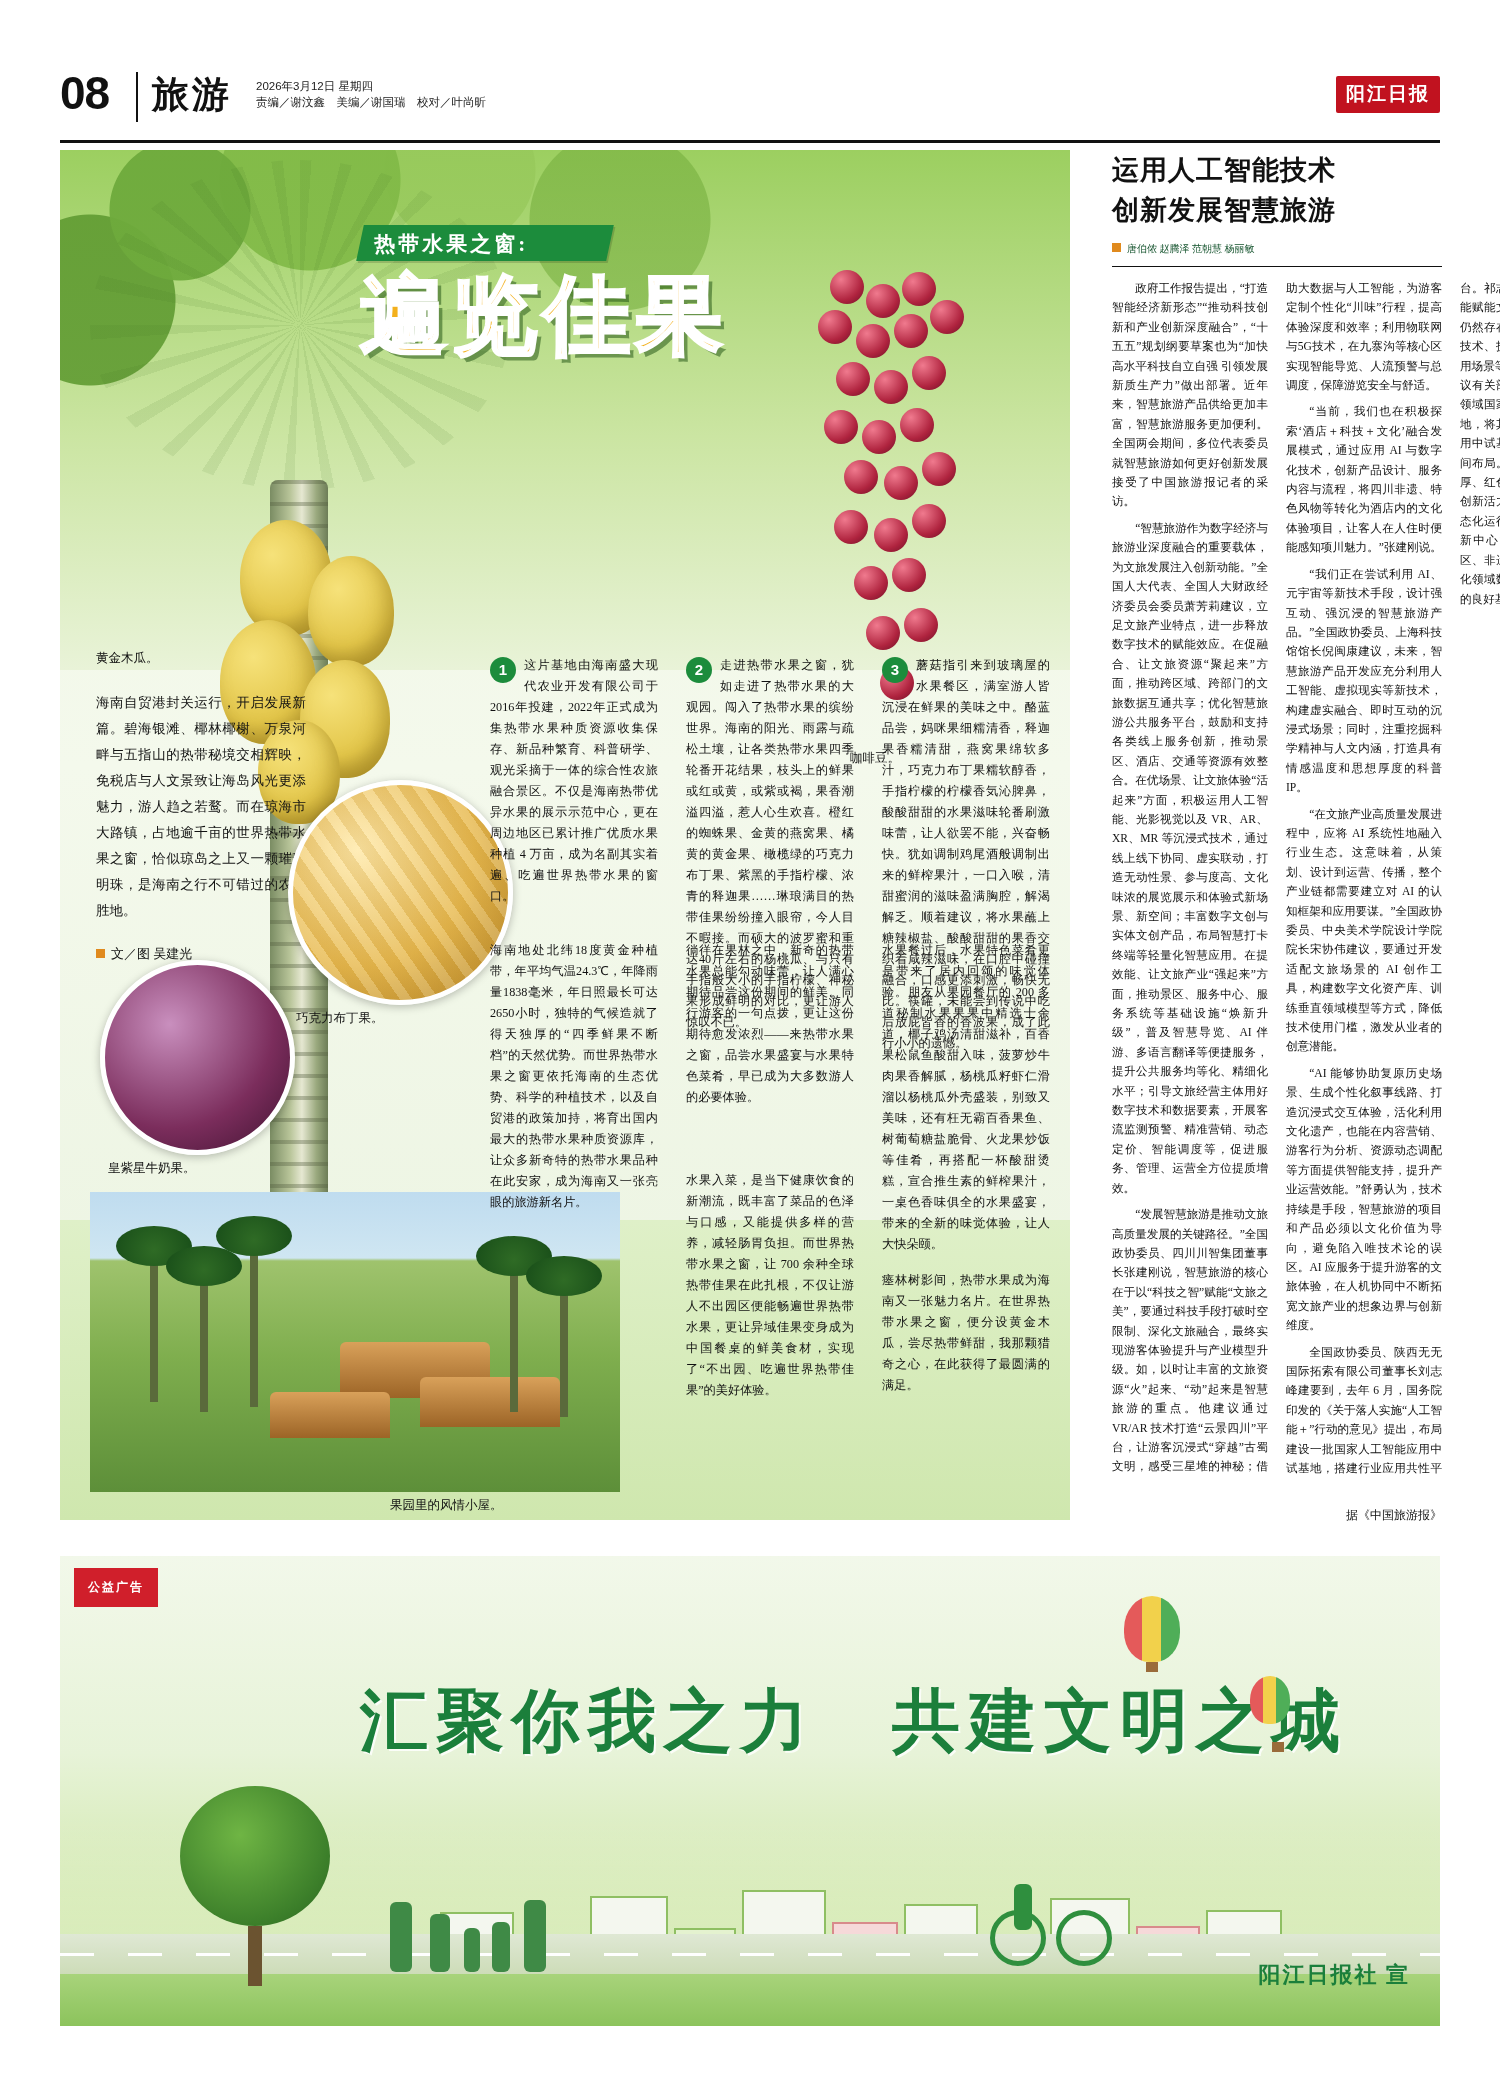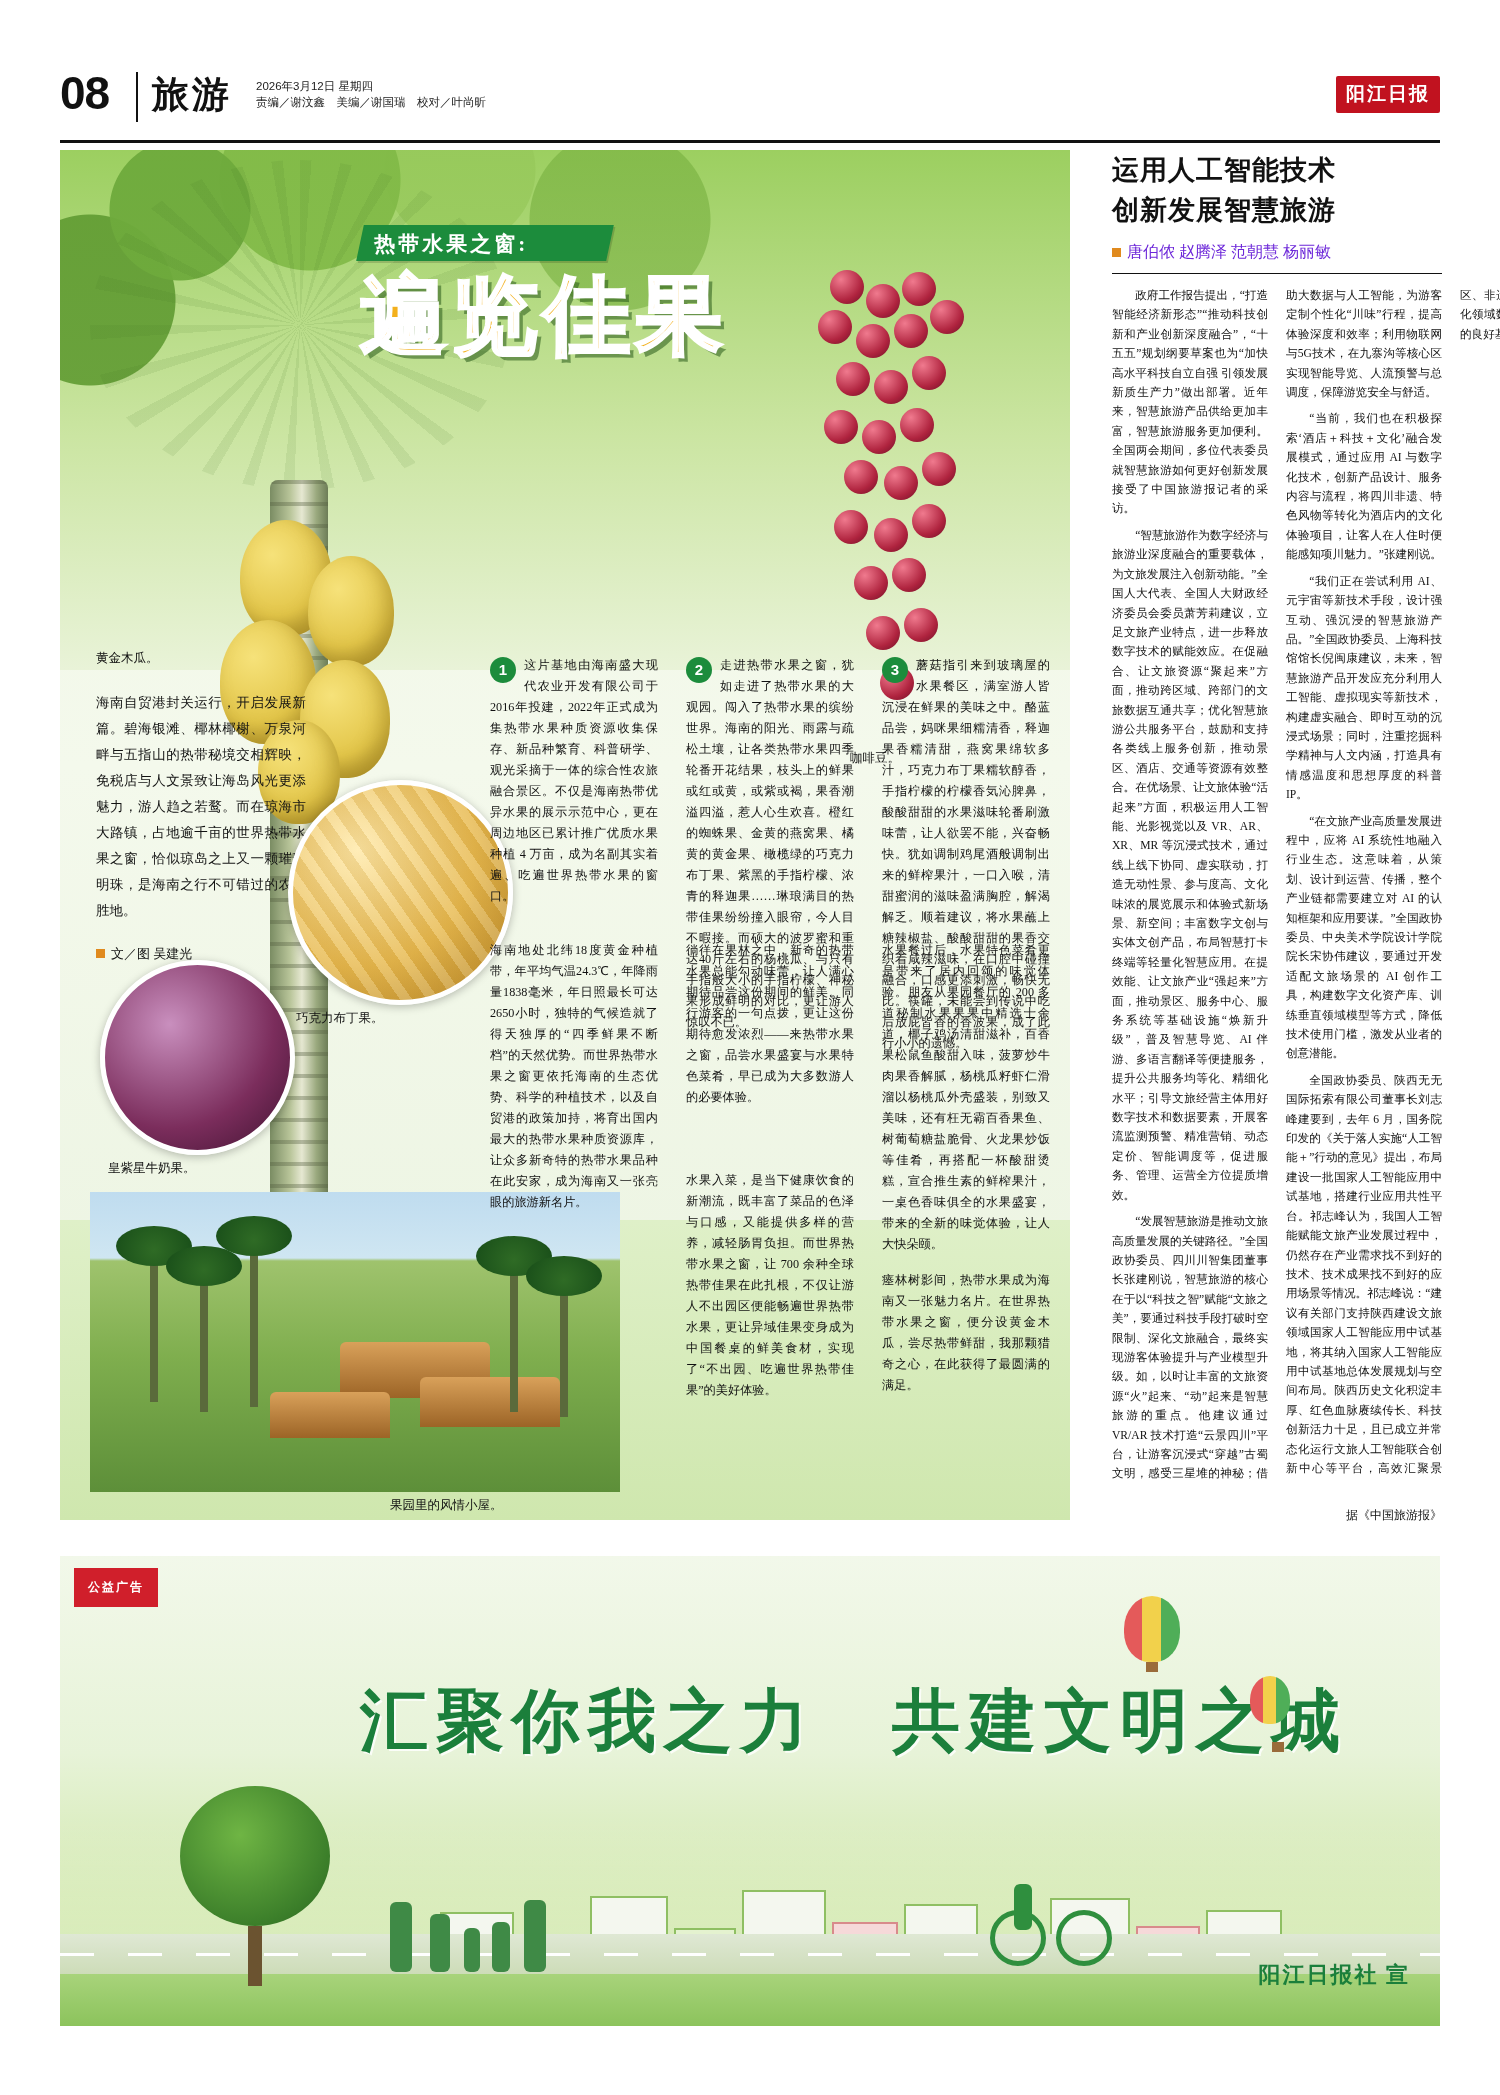--- a/index.html
+++ b/index.html
@@ -198,21 +198,21 @@
 
   
   .rightcol{
     position:absolute;left:1112px;top:150px;width:330px;height:1370px;
   }
   .rtitle{
     font-size:27px;font-weight:bold;line-height:40px;letter-spacing:1px;color:#111;
     font-family:"Liberation Serif",serif;
   }
   .rbyline{
-    margin-top:12px;font-size:16px;color:#6d28d9;
+    margin-top:12px;font-size:10px;color:#14532d;
   }
   .rbyline .sq{display:inline-block;width:9px;height:9px;background:#e08a1e;margin-right:6px;}
   .rule{height:1px;background:#111;margin:10px 0 12px 0;}
   .rbody{
     column-count:2;column-gap:18px;
     font-size:11.6px;line-height:19.4px;text-align:justify;color:#111;
     height:1210px;
   }
   .rbody p{margin:0 0 7px 0;text-indent:2em;}
   .rsource{
@@ -408,20 +408,21 @@
       <span class="sq"></span><span>唐伯侬 赵腾泽 范朝慧 杨丽敏</span>
     </div>
     <div class="rule"></div>
     <div class="rbody">
       <p>政府工作报告提出，“打造智能经济新形态”“推动科技创新和产业创新深度融合”，“十五五”规划纲要草案也为“加快高水平科技自立自强 引领发展新质生产力”做出部署。近年来，智慧旅游产品供给更加丰富，智慧旅游服务更加便利。全国两会期间，多位代表委员就智慧旅游如何更好创新发展接受了中国旅游报记者的采访。</p>
       <p>“智慧旅游作为数字经济与旅游业深度融合的重要载体，为文旅发展注入创新动能。”全国人大代表、全国人大财政经济委员会委员萧芳莉建议，立足文旅产业特点，进一步释放数字技术的赋能效应。在促融合、让文旅资源“聚起来”方面，推动跨区域、跨部门的文旅数据互通共享；优化智慧旅游公共服务平台，鼓励和支持各类线上服务创新，推动景区、酒店、交通等资源有效整合。在优场景、让文旅体验“活起来”方面，积极运用人工智能、光影视觉以及 VR、AR、XR、MR 等沉浸式技术，通过线上线下协同、虚实联动，打造无动性景、参与度高、文化味浓的展览展示和体验式新场景、新空间；丰富数字文创与实体文创产品，布局智慧打卡终端等轻量化智慧应用。在提效能、让文旅产业“强起来”方面，推动景区、服务中心、服务系统等基础设施“焕新升级”，普及智慧导览、AI 伴游、多语言翻译等便捷服务，提升公共服务均等化、精细化水平；引导文旅经营主体用好数字技术和数据要素，开展客流监测预警、精准营销、动态定价、智能调度等，促进服务、管理、运营全方位提质增效。</p>
       <p>“发展智慧旅游是推动文旅高质量发展的关键路径。”全国政协委员、四川川智集团董事长张建刚说，智慧旅游的核心在于以“科技之智”赋能“文旅之美”，要通过科技手段打破时空限制、深化文旅融合，最终实现游客体验提升与产业模型升级。如，以时让丰富的文旅资源“火”起来、“动”起来是智慧旅游的重点。他建议通过 VR/AR 技术打造“云景四川”平台，让游客沉浸式“穿越”古蜀文明，感受三星堆的神秘；借助大数据与人工智能，为游客定制个性化“川味”行程，提高体验深度和效率；利用物联网与5G技术，在九寨沟等核心区实现智能导览、人流预警与总调度，保障游览安全与舒适。</p>
       <p>“当前，我们也在积极探索‘酒店＋科技＋文化’融合发展模式，通过应用 AI 与数字化技术，创新产品设计、服务内容与流程，将四川非遗、特色风物等转化为酒店内的文化体验项目，让客人在人住时便能感知项川魅力。”张建刚说。</p>
       <p>“我们正在尝试利用 AI、元宇宙等新技术手段，设计强互动、强沉浸的智慧旅游产品。”全国政协委员、上海科技馆馆长倪闽康建议，未来，智慧旅游产品开发应充分利用人工智能、虚拟现实等新技术，构建虚实融合、即时互动的沉浸式场景；同时，注重挖掘科学精神与人文内涵，打造具有情感温度和思想厚度的科普 IP。</p>
       <p>“在文旅产业高质量发展进程中，应将 AI 系统性地融入行业生态。这意味着，从策划、设计到运营、传播，整个产业链都需要建立对 AI 的认知框架和应用要谋。”全国政协委员、中央美术学院设计学院院长宋协伟建议，要通过开发适配文旅场景的 AI 创作工具，构建数字文化资产库、训练垂直领域模型等方式，降低技术使用门槛，激发从业者的创意潜能。</p>
+      <p>“AI 能够协助复原历史场景、生成个性化叙事线路、打造沉浸式交互体验，活化利用文化遗产，也能在内容营销、游客行为分析、资源动态调配等方面提供智能支持，提升产业运营效能。”舒勇认为，技术持续是手段，智慧旅游的项目和产品必须以文化价值为导向，避免陷入唯技术论的误区。AI 应服务于提升游客的文旅体验，在人机协同中不断拓宽文旅产业的想象边界与创新维度。</p>
       <p>全国政协委员、陕西无无国际拓索有限公司董事长刘志峰建要到，去年 6 月，国务院印发的《关于落人实施“人工智能＋”行动的意见》提出，布局建设一批国家人工智能应用中试基地，搭建行业应用共性平台。祁志峰认为，我国人工智能赋能文旅产业发展过程中，仍然存在产业需求找不到好的技术、技术成果找不到好的应用场景等情况。祁志峰说：“建议有关部门支持陕西建设文旅领域国家人工智能应用中试基地，将其纳入国家人工智能应用中试基地总体发展规划与空间布局。陕西历史文化积淀丰厚、红色血脉赓续传长、科技创新活力十足，且已成立并常态化运行文旅人工智能联合创新中心等平台，高效汇聚景区、非遗、文物、博物馆等文化领域数据，具备建设该基地的良好基础与独特优势。”</p>
     </div>
     <div class="rsource">据《中国旅游报》</div>
   </div>
 
   <div class="ad">
     <div class="ad-tag">公益广告</div>
     <div class="ad-headline">汇聚你我之力　共建文明之城</div>
 
     <div class="balloon" style="right:260px;top:40px;"></div>

